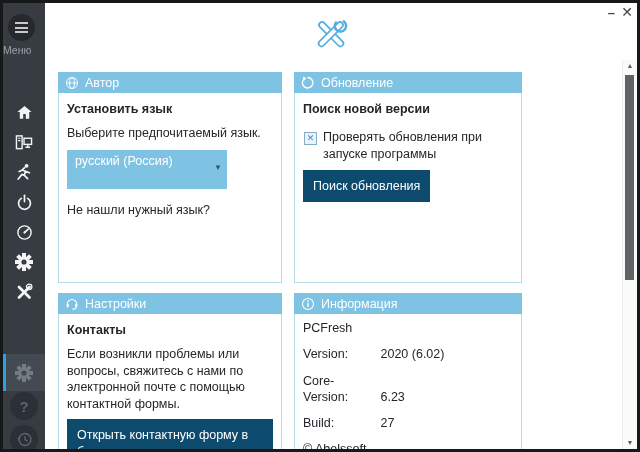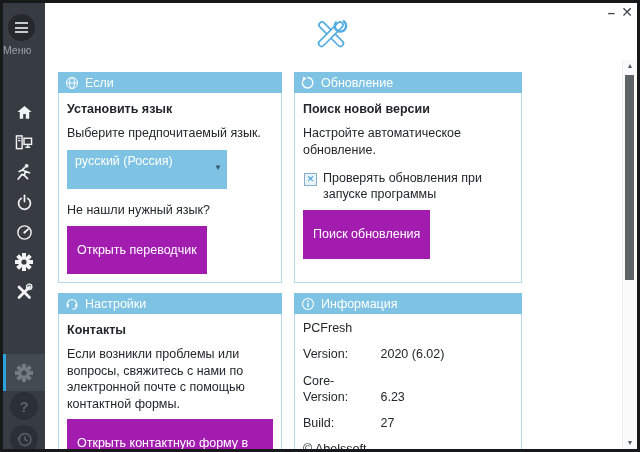--- a/index.html
+++ b/index.html
@@ -36,21 +36,21 @@
   #panel-language{left:55px;top:69px;width:224px;height:211px;}
   #panel-update  {left:291px;top:69px;width:228px;height:211px;}
   #panel-support {left:55px;top:290px;width:224px;height:170px;}
   #panel-info    {left:291px;top:290px;width:228px;height:170px;}
   .panel-header{height:21px;flex:none;background:#7fc3e4;color:#fff;display:flex;align-items:center;
                 gap:6px;padding-left:7px;font-size:12.5px;}
   .panel-body{flex:1;background:#fff;border:1px solid #b9dcea;border-top:none;
               padding:6px 8px;font-size:12.5px;color:#23272b;line-height:1.3;}
   .panel-heading{font-weight:bold;margin:2px 0 0 0;}
   .para{margin:8px 0 0 0;}
-  .btn{display:inline-block;background:#a21caf;color:#fff;padding:16px 10px;font-size:12.5px;cursor:pointer;}
+  .btn{display:inline-block;background:#0c4a6e;color:#fff;padding:8px 10px;font-size:12.5px;cursor:pointer;}
   .btn.two-line{max-width:196px;margin-top:7px;line-height:1.35;}
 
   
   .dropdown{position:relative;width:130px;background:#7fc3e4;color:#fff;margin-top:8px;
             padding:3px 22px 20px 8px;cursor:pointer;}
   .dd-l1{display:block;}
   .dd-l2 b{font-weight:bold;}
   .dd-l2 span{color:rgba(255,255,255,.82);}
   .dd-arrow{position:absolute;right:5px;top:13px;font-size:8px;color:#35586d;}
   .lang-btn{margin-top:8px;}
@@ -202,47 +202,45 @@
 
   <div class="panel" id="panel-language">
     <div class="panel-header">
       <span>
         <svg width="14" height="14" viewBox="0 0 16 16" fill="none" stroke="#ffffff" stroke-width="1.1">
           <circle cx="8" cy="8" r="6.3"></circle>
             <ellipse cx="8" cy="8" rx="2.8" ry="6.3"></ellipse>
             <path d="M1.7 8 h12.6"></path>
         </svg>
       </span>
-      <span>Если</span>
+      <span>Автор</span>
     </div>
     <div class="panel-body">
       <div class="panel-heading">Установить язык</div>
       <p class="para">Выберите предпочитаемый язык.</p>
       <div class="dropdown">
         <span class="dd-l1">русский (Россия)</span>
         <span class="dd-arrow">▼</span>
       </div>
       <p class="para" style="margin-top:13px;">Не нашли нужный язык?</p>
-      <span class="btn lang-btn">Открыть переводчик</span>
     </div>
   </div>
 
   <div class="panel" id="panel-update">
     <div class="panel-header">
       <span>
         <svg width="14" height="14" viewBox="0 0 16 16" fill="none" stroke="#ffffff" stroke-width="1.5">
           <path d="M3.6 3.2 A6 6 0 1 0 7.6 1.7"></path>
           <path d="M2 0.8 L6.4 2.2 L3.2 5.4" fill="#ffffff" stroke="none"></path>
         </svg>
       </span>
       <span>Обновление</span>
     </div>
     <div class="panel-body">
       <div class="panel-heading">Поиск новой версии</div>
-      <p class="para">Настройте автоматическое обновление.</p>
       <div class="checkbox-row">
         <span class="checkbox" id="update-checkbox">✕</span>
         <span class="cb-label">Проверять обновления при запуске программы</span>
       </div>
       <span class="btn update-btn">Поиск обновления</span>
     </div>
   </div>
 
   <div class="panel" id="panel-support">
     <div class="panel-header">

